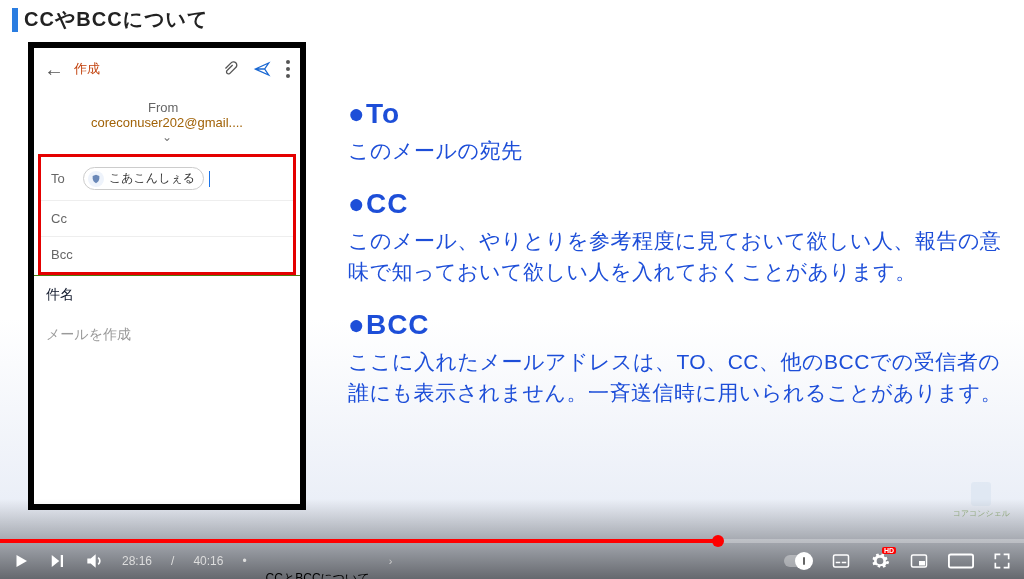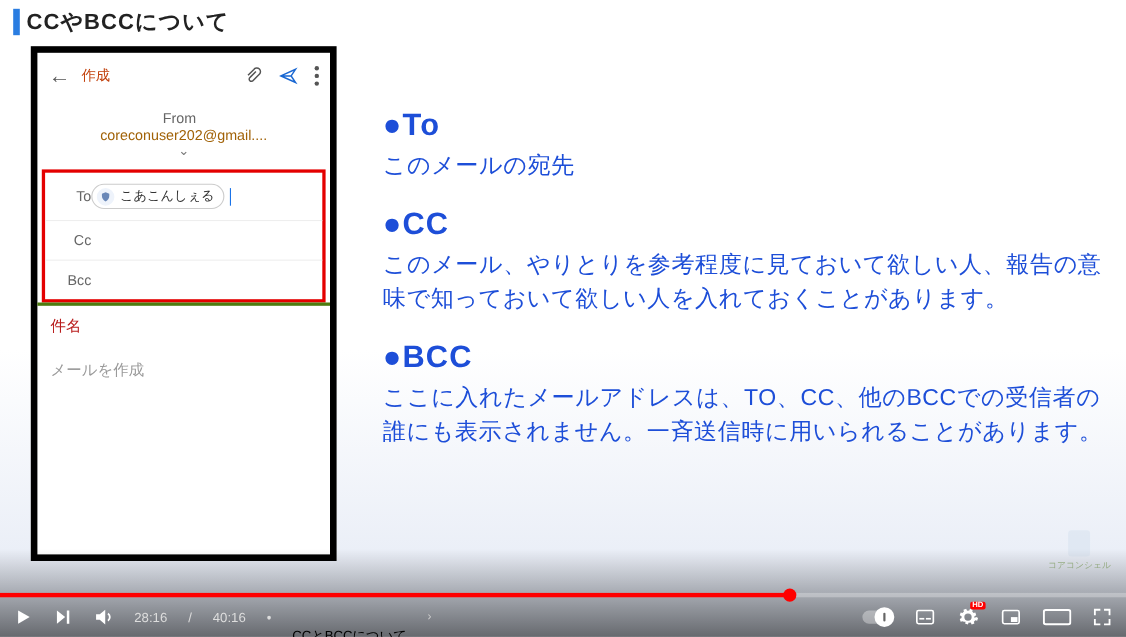--- a/index.html
+++ b/index.html
@@ -28,28 +28,28 @@
   .ph-sendsvg { width: 20px; height: 16px; }
 
   .ph-from { display: flex; align-items: center; padding: 10px 12px; font-size: 13px; color: #666; flex-direction: column; }
   .ph-from .lbl { width: 38px; }
   .ph-from .val { flex: 1; color: #a16207; overflow: hidden; white-space: nowrap; }
   .ph-from .chev { font-size: 12px; color: #777; }
 
   .redbox { border: 3px solid #e40000; margin: 0 4px; }
   .ph-row { display: flex; align-items: center; padding: 10px 10px; border-top: 1px solid #eee; font-size: 13px; color: #666; }
   .ph-row:first-child { border-top: none; }
-  .ph-row .lbl { width: 32px; text-align: right; }
+  .ph-row .lbl { width: 32px; }
   .chip { display: inline-flex; align-items: center; border: 1px solid #ccc; border-radius: 14px;
     padding: 2px 8px 2px 4px; font-size: 12px; color: #333; gap: 5px; }
   .chip-icn { width: 16px; height: 16px; border-radius: 50%; background: #eef3fb; display: flex; align-items: center; justify-content: center; }
   .chip-icn svg { width: 10px; height: 12px; }
   .cursor { display: inline-block; width: 1px; height: 16px; background: #1a73e8; margin-left: 5px; vertical-align: middle; }
 
-  .ph-subject { padding: 10px 12px; border-top: 3px solid #4d7c0f; font-size: 14px; color: #b91c1c; }
+  .ph-subject { padding: 10px 12px; border-top: 1px solid #4d7c0f; font-size: 14px; color: #0f172a; }
   .ph-body { padding: 12px 12px; font-size: 14px; color: #9a9a9a; }
 
   
   .rcol { position: absolute; left: 348px; top: 50px; right: 18px; color: #1d4ed8; margin-top: 48px; }
   .sec { margin-bottom: 22px; }
   .sec-h { font-size: 28px; font-weight: 800; letter-spacing: 1px; margin-bottom: 6px; }
   .sec-p { font-size: 21px; line-height: 1.45; letter-spacing: 0.5px; }
 
   .logo { position: absolute; right: 14px; bottom: 60px; text-align: center; font-size: 8px; color: #8a6; opacity: 0.7; }
   .logo .mark { width: 20px; height: 24px; margin: 0 auto 2px; background: #dce6f2; border-radius: 3px; }

